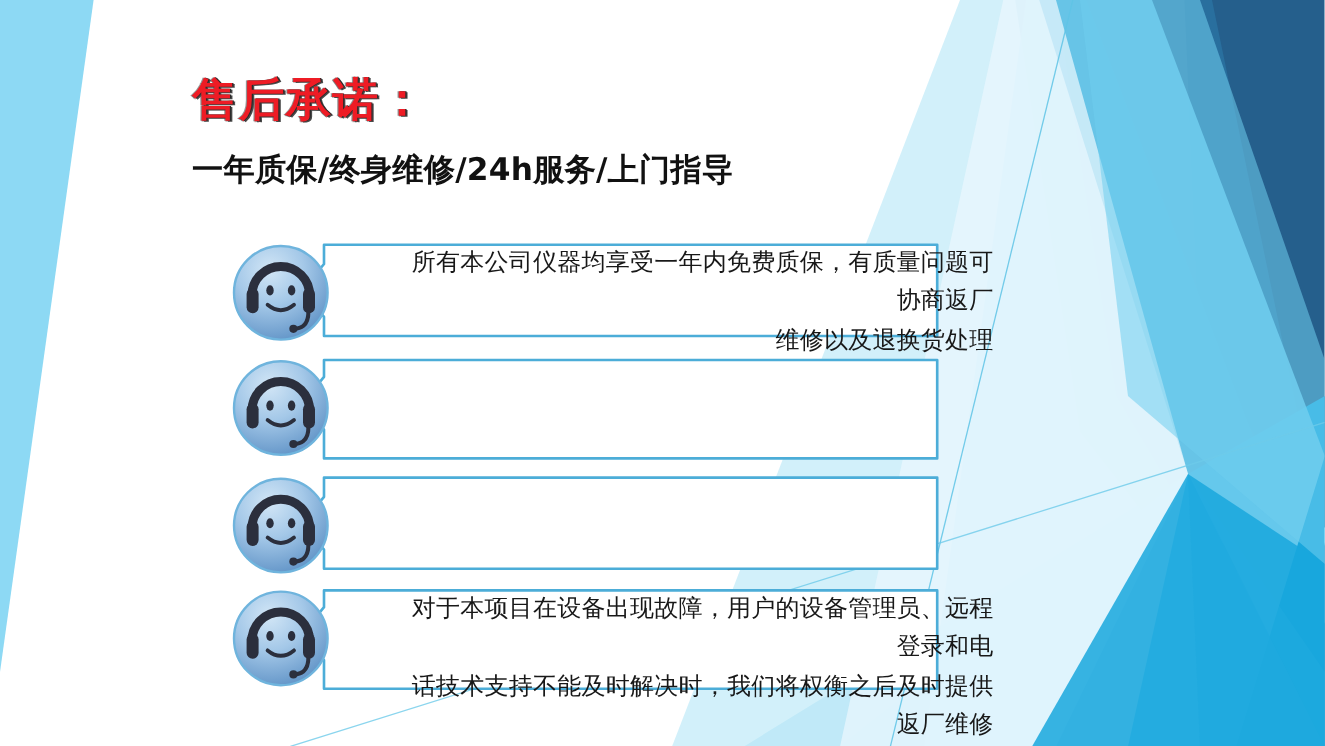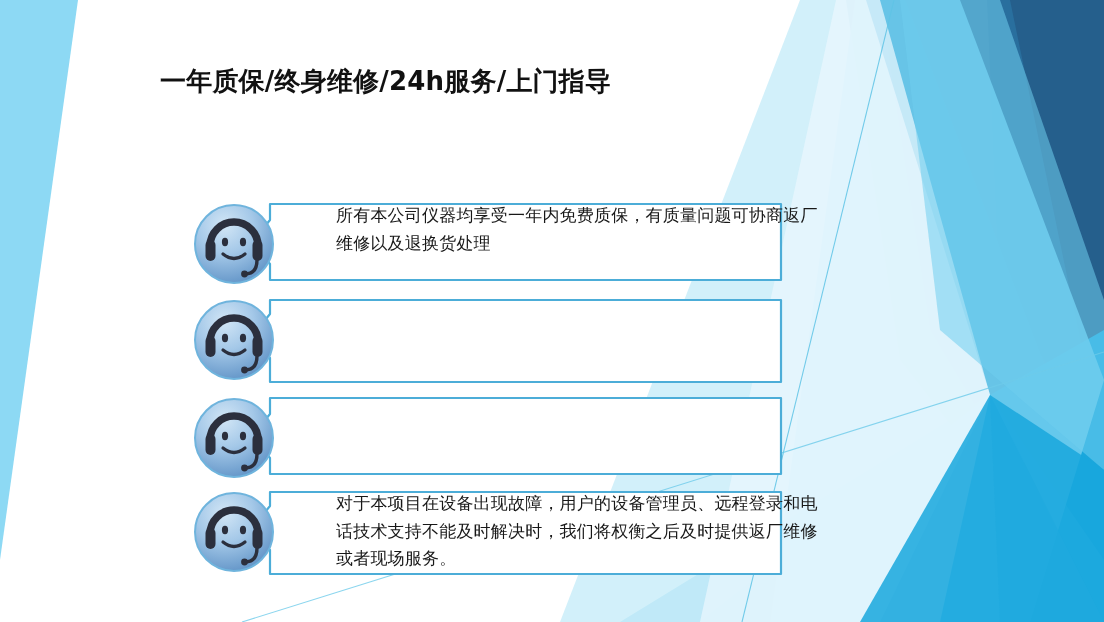--- a/index.html
+++ b/index.html
@@ -53,21 +53,21 @@
     color: #3b3b3b;
     margin: 9px 0 0 0;
     line-height: 1.2;
     letter-spacing: .3px;
   }
   .title-feature {
     font-family: "DejaVu Sans", "Liberation Sans", sans-serif;
     font-size: 26px;
     font-weight: bold;
     color: #111111;
-    margin: 4px 0 0 0;
+    margin: 22px 0 0 0;
     line-height: 1.2;
     letter-spacing: .2px;
   }
 
   
   .rows {
     position: absolute;
     left: 0;
     top: 0;
     width: 1104px;
@@ -82,25 +82,26 @@
     left: 56px;
     top: 0;
   }
   .callout-svg { display: block; }
   .callout-text {
     position: absolute;
     left: 88px;
     top: 0;
     width: 492px;
     font-family: "DejaVu Sans", "Liberation Sans", sans-serif;
-    font-size: 17px;
+    font-size: 20px;
     color: #181818;
     line-height: 1.62;
     letter-spacing: .2px;
     white-space: pre-line;
+    text-align: right;
   }
   .avatar {
     position: absolute;
     left: 0;
     top: 0;
   }
   .avatar svg { display: block; }
 </style>
 </head>
 <body>
@@ -124,20 +125,21 @@
     <polygon points="836,0 880,0 990,395 940,622 700,622" fill="#eaf7fd" opacity="0.72"></polygon>
     <polygon points="900,0 1000,0 1104,300 1104,470 940,330" fill="#6fcdee" opacity="0.55"></polygon>
     <polygon points="990,395 1104,470 1104,622 860,622" fill="#19a7dd" opacity="0.85"></polygon>
     <polygon points="990,395 1104,622 1000,622" fill="#1fa9de" opacity="0.7"></polygon>
 
     <line x1="894" y1="0" x2="742" y2="622" stroke="#5fc4e6" stroke-width="1.1" opacity="0.85"></line>
     <line x1="1104" y1="352" x2="242" y2="622" stroke="#6ecbea" stroke-width="1.1" opacity="0.8"></line>
   </svg>
 
   <div class="heading-block">
+    <div class="title-main">售后承诺：</div>
     <div class="title-feature">一年质保/终身维修/24h服务/上门指导</div>
   </div>
 
   <div class="rows">
 
     <div class="row" style="top:202px;">
       <div class="callout">
         <svg class="callout-svg" width="535" height="80" viewBox="0 0 535 80" xmlns="http://www.w3.org/2000/svg">
           <path d="M22,2 L533,2 L533,78 L22,78 L22,62 L4,40 L22,18 Z" fill="#ffffff" stroke="#4cadd8" stroke-width="2.2" stroke-linejoin="round"></path>
         </svg>

